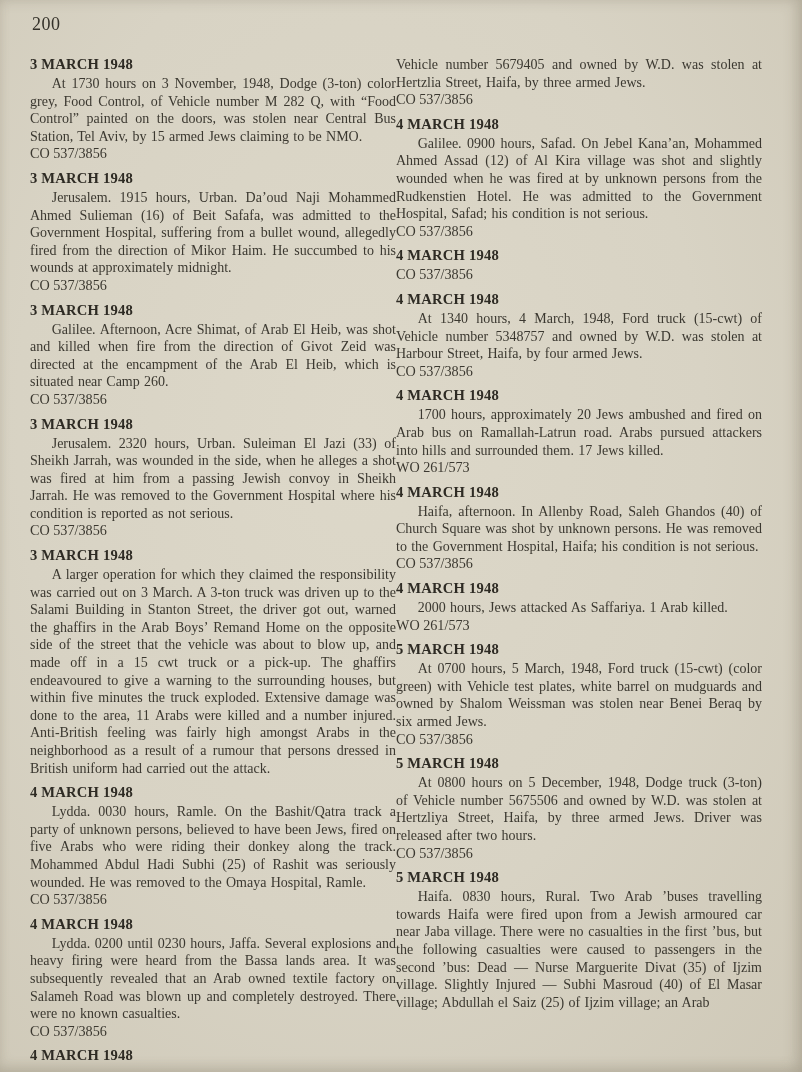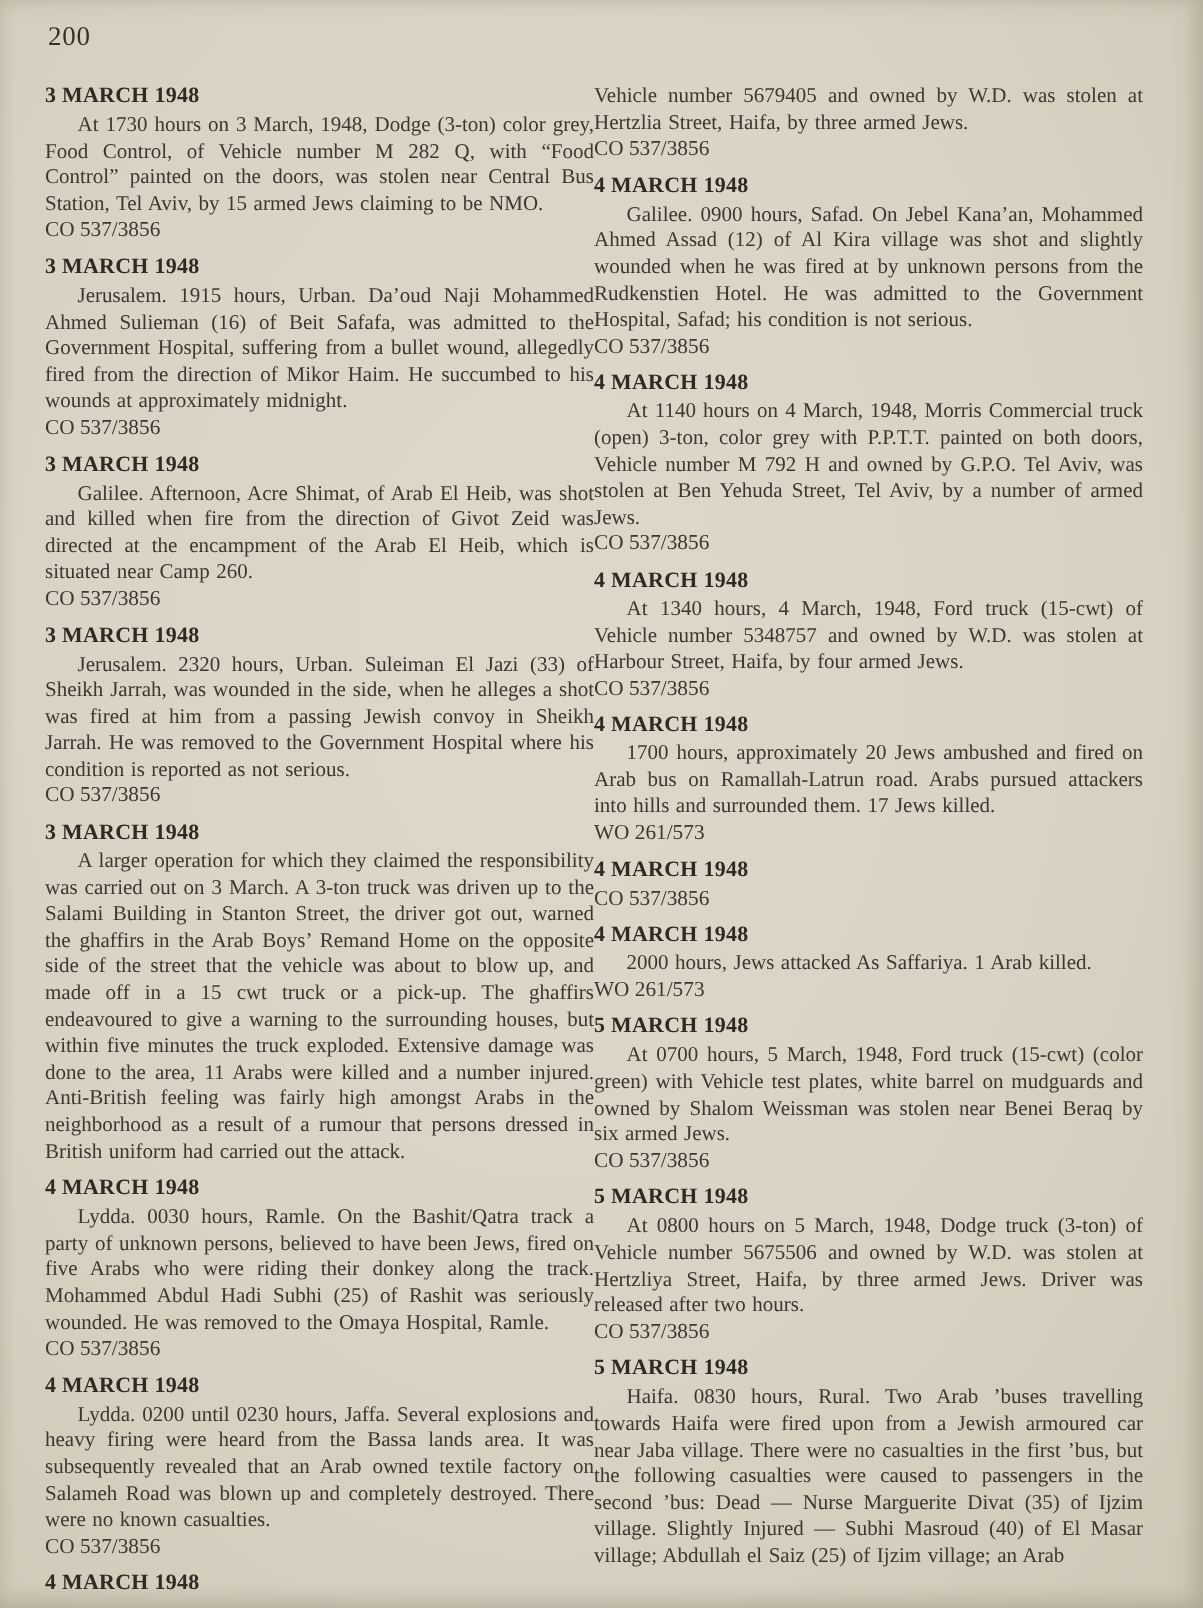--- a/index.html
+++ b/index.html
@@ -45,21 +45,21 @@
 <body>
 
 <div class="page">
   <div class="hdr">
     <span class="pageno">200</span>
   </div>
   <div class="columns">
     <div class="col" id="col-left">
         <div class="entry">
           <div class="eh">3 MARCH 1948</div>
-          <p class="eb">At 1730 hours on 3 March, 1948, Dodge (3-ton) color grey, Food Control, of Vehicle number M 282 Q, with “Food Control” painted on the doors, was stolen near Central Bus Station, Tel Aviv, by 15 armed Jews claiming to be NMO.</p>
+          <p class="eb">At 1730 hours on 3 November, 1948, Dodge (3-ton) color grey, Food Control, of Vehicle number M 282 Q, with “Food Control” painted on the doors, was stolen near Central Bus Station, Tel Aviv, by 15 armed Jews claiming to be NMO.</p>
           <div class="es">CO 537/3856</div>
         </div>
         <div class="entry">
           <div class="eh">3 MARCH 1948</div>
           <p class="eb">Jerusalem. 1915 hours, Urban. Da’oud Naji Mohammed Ahmed Sulieman (16) of Beit Safafa, was admitted to the Government Hospital, suffering from a bullet wound, allegedly fired from the direction of Mikor Haim. He succumbed to his wounds at approximately midnight.</p>
           <div class="es">CO 537/3856</div>
         </div>
         <div class="entry">
           <div class="eh">3 MARCH 1948</div>
           <p class="eb">Galilee. Afternoon, Acre Shimat, of Arab El Heib, was shot and killed when fire from the direction of Givot Zeid was directed at the encampment of the Arab El Heib, which is situated near Camp 260.</p>
@@ -93,50 +93,50 @@
           <p class="eb cont">Vehicle number 5679405 and owned by W.D. was stolen at Hertzlia Street, Haifa, by three armed Jews.</p>
           <div class="es">CO 537/3856</div>
         </div>
         <div class="entry">
           <div class="eh">4 MARCH 1948</div>
           <p class="eb">Galilee. 0900 hours, Safad. On Jebel Kana’an, Mohammed Ahmed Assad (12) of Al Kira village was shot and slightly wounded when he was fired at by unknown persons from the Rudkenstien Hotel. He was admitted to the Government Hospital, Safad; his condition is not serious.</p>
           <div class="es">CO 537/3856</div>
         </div>
         <div class="entry">
           <div class="eh">4 MARCH 1948</div>
-          <p class="eb">At 1140 hours on 4 March, 1948, Morris Commercial truck (open) 3-ton, color grey with P.P.T.T. painted on both doors, Vehicle number M 792 H and owned by G.P.O. Tel Aviv, was stolen at Ben Yehuda Street, Tel Aviv, by a number of armed Jews.</p>
           <div class="es">CO 537/3856</div>
         </div>
         <div class="entry">
           <div class="eh">4 MARCH 1948</div>
           <p class="eb">At 1340 hours, 4 March, 1948, Ford truck (15-cwt) of Vehicle number 5348757 and owned by W.D. was stolen at Harbour Street, Haifa, by four armed Jews.</p>
           <div class="es">CO 537/3856</div>
         </div>
         <div class="entry">
           <div class="eh">4 MARCH 1948</div>
           <p class="eb">1700 hours, approximately 20 Jews ambushed and fired on Arab bus on Ramallah-Latrun road. Arabs pursued attackers into hills and surrounded them. 17 Jews killed.</p>
           <div class="es">WO 261/573</div>
         </div>
         <div class="entry">
           <div class="eh">4 MARCH 1948</div>
+          <p class="eb">Haifa, afternoon. In Allenby Road, Saleh Ghandos (40) of Church Square was shot by unknown persons. He was removed to the Government Hospital, Haifa; his condition is not serious.</p>
           <div class="es">CO 537/3856</div>
         </div>
         <div class="entry">
           <div class="eh">4 MARCH 1948</div>
           <p class="eb">2000 hours, Jews attacked As Saffariya. 1 Arab killed.</p>
           <div class="es">WO 261/573</div>
         </div>
         <div class="entry">
           <div class="eh">5 MARCH 1948</div>
           <p class="eb">At 0700 hours, 5 March, 1948, Ford truck (15-cwt) (color green) with Vehicle test plates, white barrel on mudguards and owned by Shalom Weissman was stolen near Benei Beraq by six armed Jews.</p>
           <div class="es">CO 537/3856</div>
         </div>
         <div class="entry">
           <div class="eh">5 MARCH 1948</div>
-          <p class="eb">At 0800 hours on 5 March, 1948, Dodge truck (3-ton) of Vehicle number 5675506 and owned by W.D. was stolen at Hertzliya Street, Haifa, by three armed Jews. Driver was released after two hours.</p>
+          <p class="eb">At 0800 hours on 5 December, 1948, Dodge truck (3-ton) of Vehicle number 5675506 and owned by W.D. was stolen at Hertzliya Street, Haifa, by three armed Jews. Driver was released after two hours.</p>
           <div class="es">CO 537/3856</div>
         </div>
         <div class="entry">
           <div class="eh">5 MARCH 1948</div>
           <p class="eb">Haifa. 0830 hours, Rural. Two Arab ’buses travelling towards Haifa were fired upon from a Jewish armoured car near Jaba village. There were no casualties in the first ’bus, but the following casualties were caused to passengers in the second ’bus: Dead — Nurse Marguerite Divat (35) of Ijzim village. Slightly Injured — Subhi Masroud (40) of El Masar village; Abdullah el Saiz (25) of Ijzim village; an Arab</p>
         </div>
       </div>
   </div>
 </div>
 

